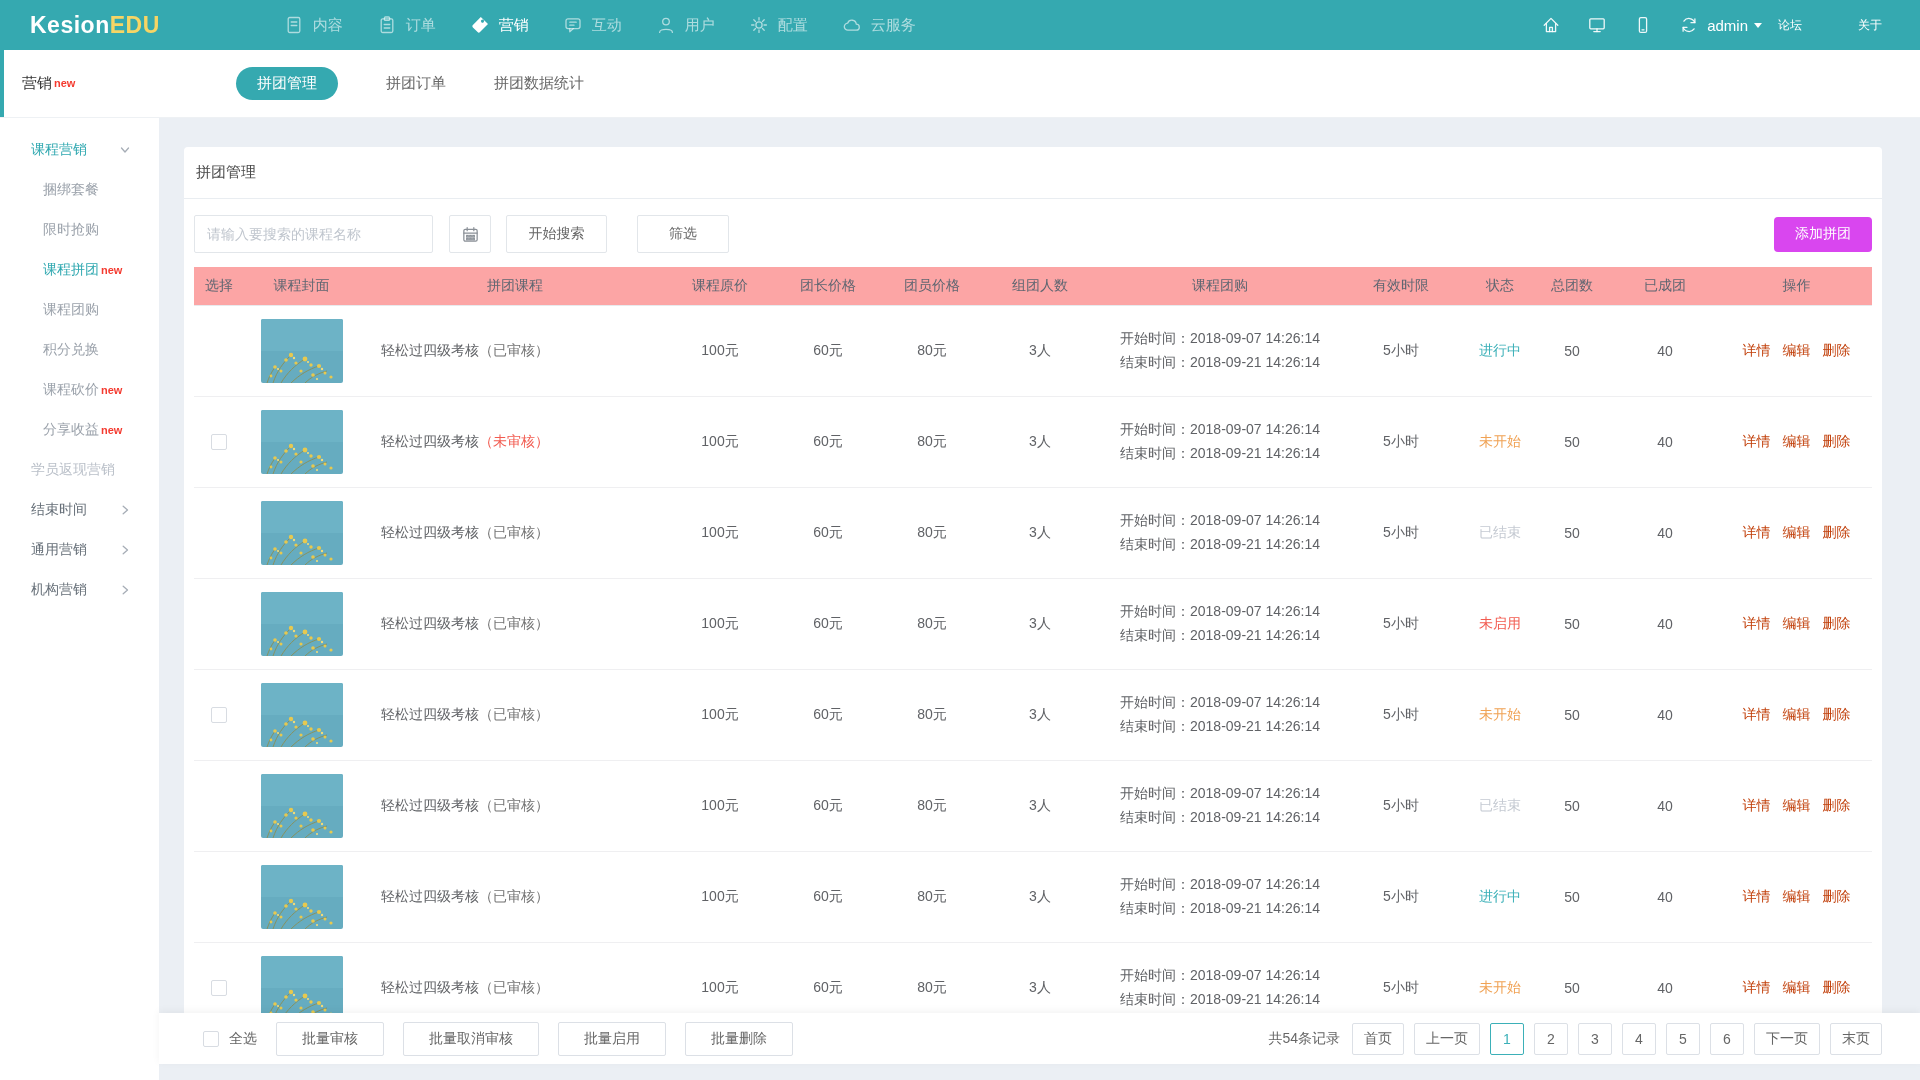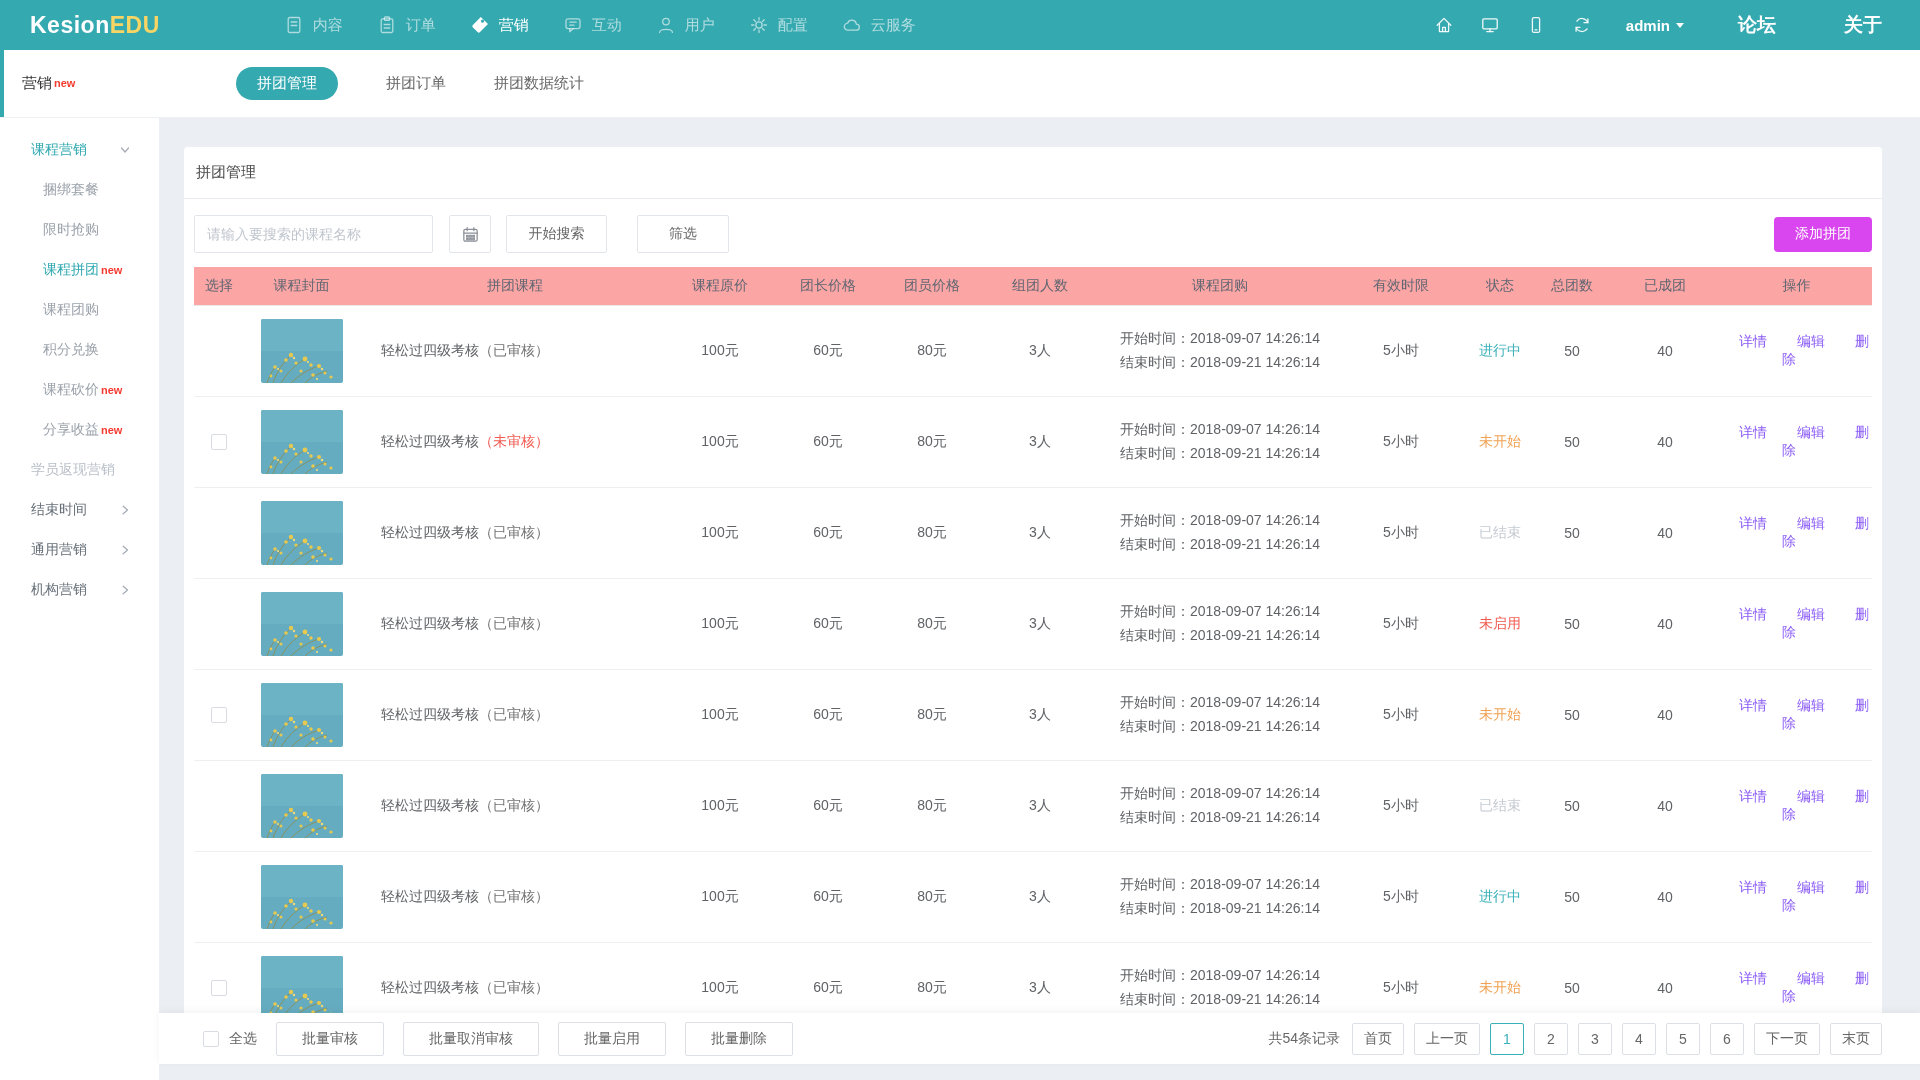--- a/index.html
+++ b/index.html
@@ -7,25 +7,25 @@
 
   
   .topbar { height:50px; background:#35A9B0; display:flex; align-items:center; padding:0 38px 0 30px; }
   .logo { font-size:23px; font-weight:bold; letter-spacing:0.5px; margin-right:124px; white-space:nowrap; }
   .logo .p1 { color:#ffffff; }
   .logo .p2 { color:#F6D565; }
   .topnav { display:flex; align-items:center; flex:1; }
   .nav-item { display:flex; align-items:center; gap:9px; margin-right:34px; color:rgba(255,255,255,0.6); font-size:15px; cursor:pointer; }
   .nav-item.active { color:#ffffff; }
   .icon20 svg { width:20px; height:20px; display:block; }
-  .topbar-right { display:flex; align-items:center; gap:26px; color:#ffffff;font-weight:bold; }
+  .topbar-right { display:flex; align-items:center; color:#ffffff; }
   .topbar-right .ri { cursor:pointer; color:rgba(255,255,255,0.92); }
   .admin-box { display:flex; align-items:center; gap:6px; font-size:15px; cursor:pointer; margin-left:8px; }
   .caret { width:0; height:0; border-left:4px solid transparent; border-right:4px solid transparent; border-top:5px solid #fff; display:inline-block; }
-  .top-link { font-size:19px; cursor:pointer; margin-left:28px; }
+  .top-link { font-size:12px; cursor:pointer; margin-left:16px; }
 
   
   .subbar { height:68px; background:#ffffff; display:flex; align-items:center; border-bottom:1px solid #EEF1F4; position:relative; }
   .subbar-left { width:159px; padding-left:22px; position:relative; flex-shrink:0; align-self:stretch; display:flex; align-items:center; }
   .subbar-left:before { content:""; position:absolute; left:0; top:0; bottom:0; width:4px; background:#35A9B0; }
   .section-label { font-size:15px; color:#333; }
   .badge-new { color:#F43B30; font-size:11px; font-weight:bold; vertical-align:super; margin-left:2px; line-height:1; }
   .subnav-tabs { display:flex; align-items:center; padding-left:77px; }
   .tab { font-size:15px; color:#666; margin-right:48px; cursor:pointer; padding:7px 0; }
   .tab.active { background:#35A9B0; color:#fff; border-radius:17px; padding:7px 21px; }
@@ -64,21 +64,21 @@
   .grid td { height:91px; font-size:14px; color:#606266; text-align:center; border-bottom:1px solid #EFEFF1; }
   .time-block { display:inline-block; text-align:left; line-height:1.65; }
   .thumb svg { width:82px; height:64px; display:block; margin:0 auto; border-radius:2px; }
   .course-line { text-align:left; padding-left:22px; }
   .audit.approved { color:#737373; }
   .audit.unapproved { color:#F25B50; }
   .status.running { color:#3BB0B8; }
   .status.pending { color:#F0A254; }
   .status.ended { color:#C5CAD2; }
   .status.disabled { color:#F25B50; }
-  .lnk { color:#8b5cf6; cursor:pointer; margin:0 15px; }
+  .lnk { color:#c2410c; cursor:pointer; margin:0 6px; }
   .checkbox { width:16px; height:16px; border:1px solid #D8DCE2; border-radius:2px; background:#fff; display:inline-block; cursor:pointer; vertical-align:middle; }
 
   
   .bottombar { position:fixed; left:159px; right:0; bottom:16px; height:51px; background:#ffffff; display:flex; align-items:center; padding:0 38px 0 44px; box-shadow:0 -2px 8px rgba(0,0,0,0.05); }
   .select-all { display:flex; align-items:center; gap:10px; font-size:14px; color:#666; }
   .batch-btn { height:34px; padding:0 25px; margin-left:19px; border:1px solid #DCE0E6; border-radius:2px; background:#fff; font-size:14px; color:#666; cursor:pointer; font-family:inherit; }
   .pager { margin-left:auto; display:flex; align-items:center; }
   .total-text { font-size:14px; color:#666; margin-right:2px; }
   .page-btn { min-width:34px; height:32px; padding:0 11px; margin-left:10px; border:1px solid #DCE0E6; border-radius:2px; background:#fff; display:inline-flex; align-items:center; justify-content:center; font-size:14px; color:#666; cursor:pointer; }
   .page-btn.active { border-color:#3BB0B8; color:#3BB0B8; }

